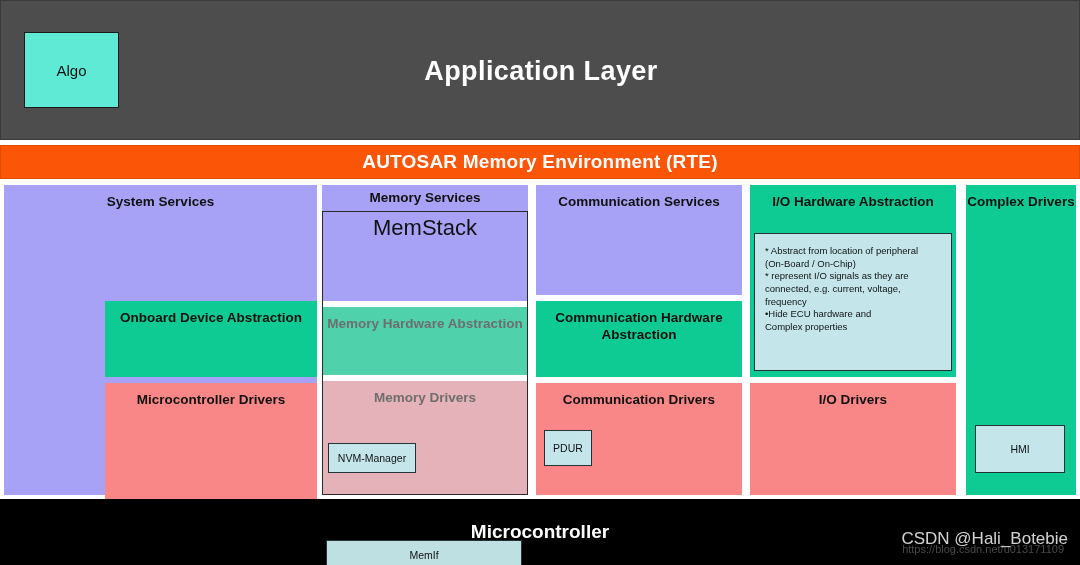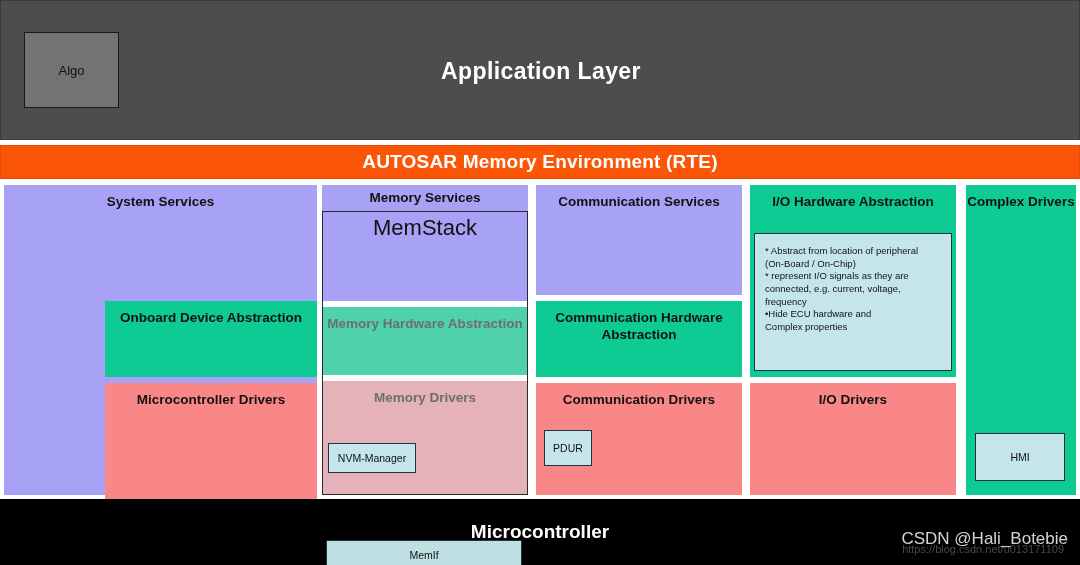--- a/index.html
+++ b/index.html
@@ -13,28 +13,28 @@
 
   
   .app-layer {
     position: absolute; left: 0; top: 0; width: 1080px; height: 140px;
     background: #4d4d4d;
     border: 1px solid #3a3a3a;
   }
   .app-title {
     position: absolute; left: 0; top: 0; width: 1080px; height: 140px;
     display: flex; align-items: center; justify-content: center;
-    color: #ffffff; font-size: 23px; font-weight: bold;
+    color: #ffffff; font-size: 27px; font-weight: bold;
     letter-spacing: 0.4px;
   }
   .algo-box {
     position: absolute; left: 24px; top: 32px; width: 95px; height: 76px;
-    background: #737373; border: 1.6px solid #1a1a1a;
-    display: flex; align-items: center; justify-content: center;
-    font-size: 13px; color: #111; z-index: 2;
+    background: #5eead4; border: 1.6px solid #1a1a1a;
+    display: flex; align-items: center; justify-content: center;
+    font-size: 15px; color: #111; z-index: 2;
   }
 
   
   .rte-bar {
     position: absolute; left: 0; top: 145px; width: 1080px; height: 34px;
     background: #fb5607;
     border: 1px solid #e24d06;
     display: flex; align-items: center; justify-content: center;
     color: #ffffff; font-size: 19px; font-weight: bold;
     letter-spacing: 0.2px;
@@ -201,21 +201,21 @@
     <li>* represent I/O signals as they are</li>
     <li>   connected, e.g. current, voltage,</li>
     <li>   frequency</li>
     <li>•Hide ECU hardware and</li>
     <li>   Complex properties</li>
   </div>
 
   <div class="panel complex green">
     <div class="panel-title">Complex Drivers</div>
   </div>
-  <div class="chip" style="left:975px; top:248px; width:90px; height:48px;">HMI</div>
+  <div class="chip" style="left:975px; top:240px; width:90px; height:48px;">HMI</div>
 
 </div>
 
 <div class="mcu-bar">
   <span>Microcontroller</span>
 </div>
 <div class="watermark-url">https://blog.csdn.net/u013171109</div>
 <div class="watermark">CSDN @Hali_Botebie</div>
 
 </body></html>

